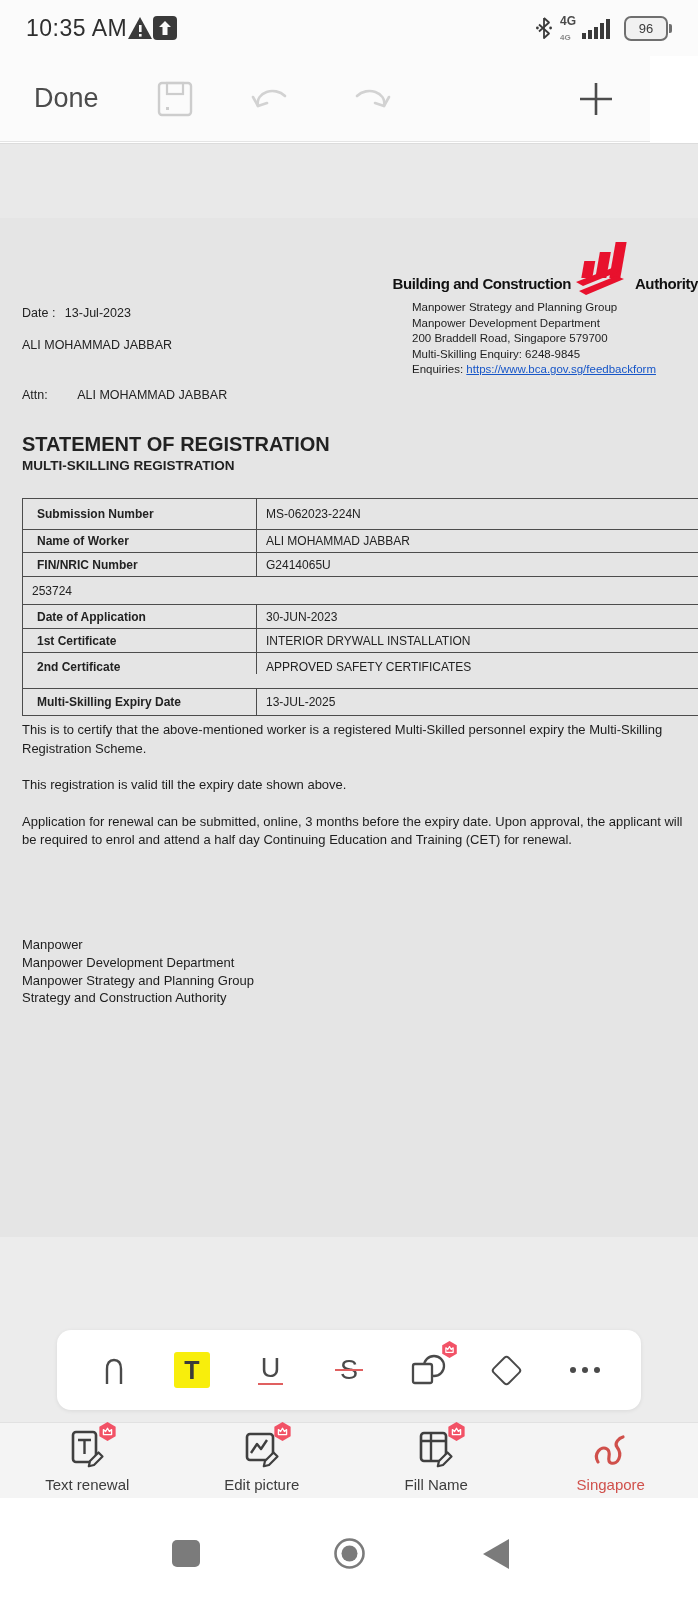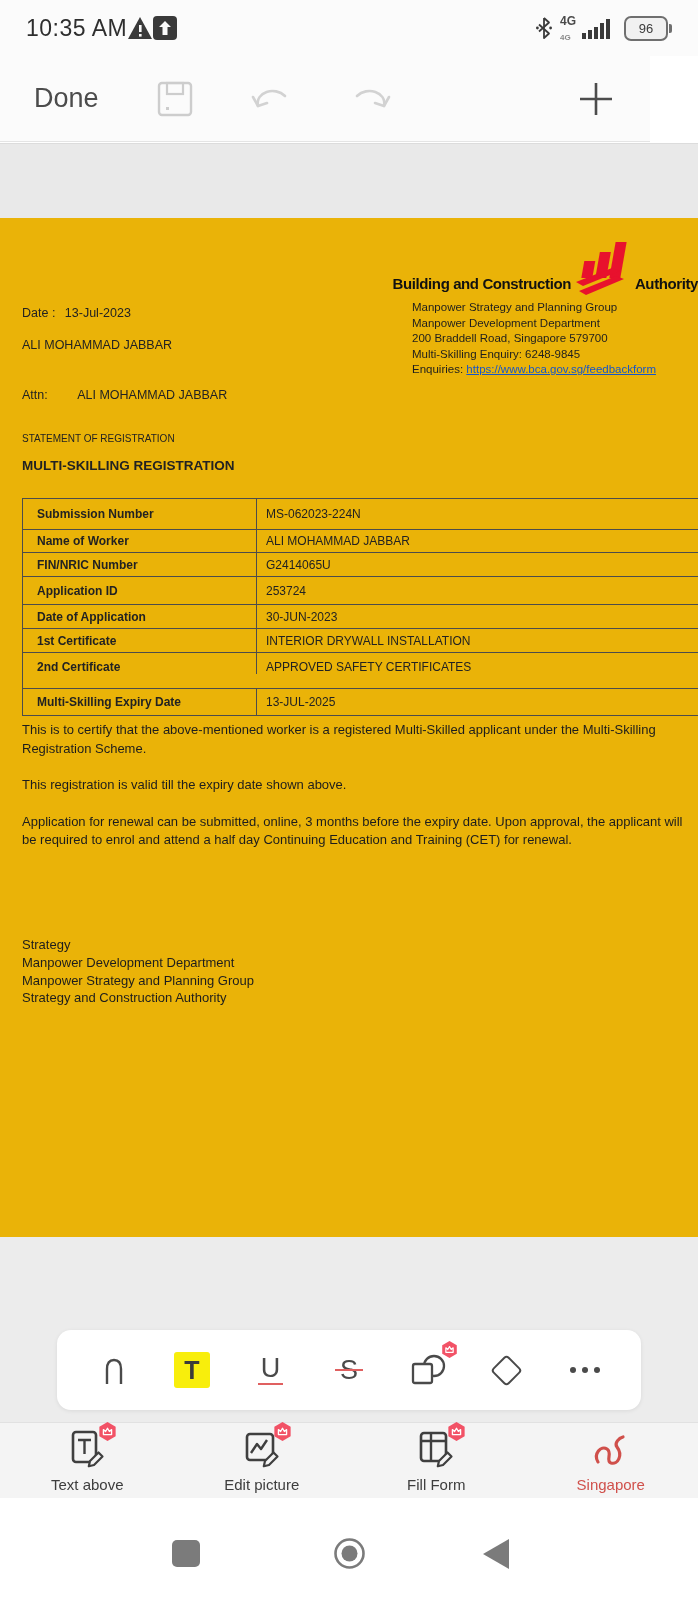--- a/index.html
+++ b/index.html
@@ -26,32 +26,32 @@
   .toolbar{left:0;top:56px;width:650px;height:86px;background:#fbfbfb;border-bottom:1px solid #e4e4e4;
     display:flex;align-items:center;box-sizing:border-box;padding:0 34px;}
   .done-btn{font-size:27px;color:#4c4c4c;}
   .tb-icon{margin-left:56px;display:flex;align-items:center;}
   .tb-plus{margin-left:auto;}
 
   
   .band{left:0;top:143px;width:698px;height:75px;background:#e9e9e9;border-top:1px solid #dcdcdc;}
 
   
-  .page{left:0;top:218px;width:698px;height:1019px;background:#eab308;overflow:hidden;}
+  .page{left:0;top:218px;width:698px;height:1019px;background:#e5e5e5;overflow:hidden;}
   .logo-row{position:absolute;right:0;top:22px;display:flex;align-items:flex-end;}
   .logo-text{font-weight:bold;font-size:15px;letter-spacing:-0.4px;color:#111;margin-bottom:12px;white-space:nowrap;}
   .logo-mark{margin:0 3px;}
   .address{position:absolute;left:412px;top:82px;font-size:11.5px;line-height:15.6px;color:#1e1e1e;}
   .address a{color:#1756c8;text-decoration:underline;}
   .date-row{position:absolute;left:22px;top:88px;font-size:12.5px;}
   .date-row .val{margin-left:6px;}
   .recipient{position:absolute;left:22px;top:120px;font-size:12.5px;}
   .attn-row{position:absolute;left:22px;top:170px;font-size:12.5px;}
   .attn-row .val{margin-left:26px;}
-  .doc-h1{position:absolute;left:22px;top:215px;font-size:10px;font-weight:normal;}
+  .doc-h1{position:absolute;left:22px;top:215px;font-size:20px;font-weight:bold;}
   .doc-h2{position:absolute;left:22px;top:240px;font-size:13.5px;font-weight:bold;}
 
   .reg-table{position:absolute;left:22px;top:280px;width:690px;border:1.5px solid #4c4c4c;border-right:none;}
   .t-row{display:flex;border-bottom:1.5px solid #4c4c4c;}
   .t-row:last-child{border-bottom:none;}
   .t-label{width:234px;border-right:1.5px solid #4c4c4c;box-sizing:border-box;
     padding:0 0 0 14px;font-weight:bold;font-size:12px;display:flex;align-items:center;}
   .t-value{flex:1;padding-left:9px;font-size:12px;display:flex;align-items:center;}
   .t-tall{align-items:flex-start;}
   .t-tall .t-label,.t-tall .t-value{align-items:flex-start;padding-top:7px;}
@@ -220,21 +220,20 @@
     </div>
     <div class="t-row" style="min-height:22px">
       <div class="t-label">Name of Worker</div>
       <div class="t-value">ALI MOHAMMAD JABBAR</div>
     </div>
     <div class="t-row" style="min-height:23px">
       <div class="t-label">FIN/NRIC Number</div>
       <div class="t-value">G2414065U</div>
     </div>
     <div class="t-row" style="min-height:27px">
-      <div class="t-label">Application ID</div>
       <div class="t-value">253724</div>
     </div>
     <div class="t-row" style="min-height:23px">
       <div class="t-label">Date of Application</div>
       <div class="t-value">30-JUN-2023</div>
     </div>
     <div class="t-row" style="min-height:23px">
       <div class="t-label">1st Certificate</div>
       <div class="t-value">INTERIOR DRYWALL INSTALLATION</div>
     </div>
@@ -242,27 +241,27 @@
       <div class="t-label">2nd Certificate</div>
       <div class="t-value">APPROVED SAFETY CERTIFICATES</div>
     </div>
     <div class="t-row" style="min-height:26px">
       <div class="t-label">Multi-Skilling Expiry Date</div>
       <div class="t-value">13-JUL-2025</div>
     </div>
   </div>
 
   <div class="paras">
-    <p>This is to certify that the above-mentioned worker is a registered Multi-Skilled applicant under the Multi-Skilling Registration Scheme.</p>
+    <p>This is to certify that the above-mentioned worker is a registered Multi-Skilled personnel expiry the Multi-Skilling Registration Scheme.</p>
     <p>This registration is valid till the expiry date shown above.</p>
     <p>Application for renewal can be submitted, online, 3 months before the expiry date. Upon approval, the applicant will be required to enrol and attend a half day Continuing Education and Training (CET) for renewal.</p>
   </div>
 
   <div class="signature">
-    <div>Strategy</div>
+    <div>Manpower</div>
     <div>Manpower Development Department</div>
     <div>Manpower Strategy and Planning Group</div>
     <div>Strategy and Construction Authority</div>
   </div>
 </div>
 
 <div class="abs lower-gray"></div>
 
 <div class="abs anno-card">
   <div class="tool">
@@ -313,21 +312,21 @@
             <path d="M24 33 l8.5-8.5 4 4 -8.5 8.5 -5.2 1.2 z" fill="#f4f4f4" stroke="#3f3f3f" stroke-width="2.2" stroke-linejoin="round"></path>
           </svg>
       </span>
       <span class="badge">
         <svg width="19" height="19" viewBox="0 0 14 14">
             <path d="M7 0 L13 3.5 V10.5 L7 14 L1 10.5 V3.5 Z" fill="#f25266"></path>
             <path d="M4 9.3 V5.6 L5.6 7 L7 4.6 L8.4 7 L10 5.6 V9.3 Z" stroke="#fff" stroke-width="1" fill="none" stroke-linejoin="round"></path>
           </svg>
       </span>
     </span>
-    <span class="tab-label">Text above</span>
+    <span class="tab-label">Text renewal</span>
   </div>
 
   <div class="tab">
     <span class="tab-iconwrap">
       <span>
         <svg width="42" height="42" viewBox="0 0 42 42">
             <rect x="6" y="6" width="26" height="26" rx="3" stroke="#3f3f3f" stroke-width="2.6" fill="none"></rect>
             <path d="M10 25 L16 16 L20 21 L26 12" stroke="#3f3f3f" stroke-width="2.4" fill="none" stroke-linejoin="round"></path>
             <path d="M24 33 l8.5-8.5 4 4 -8.5 8.5 -5.2 1.2 z" fill="#f4f4f4" stroke="#3f3f3f" stroke-width="2.2" stroke-linejoin="round"></path>
           </svg>
@@ -351,21 +350,21 @@
             <path d="M24 33 l8.5-8.5 4 4 -8.5 8.5 -5.2 1.2 z" fill="#f4f4f4" stroke="#3f3f3f" stroke-width="2.2" stroke-linejoin="round"></path>
           </svg>
       </span>
       <span class="badge">
         <svg width="19" height="19" viewBox="0 0 14 14">
             <path d="M7 0 L13 3.5 V10.5 L7 14 L1 10.5 V3.5 Z" fill="#f25266"></path>
             <path d="M4 9.3 V5.6 L5.6 7 L7 4.6 L8.4 7 L10 5.6 V9.3 Z" stroke="#fff" stroke-width="1" fill="none" stroke-linejoin="round"></path>
           </svg>
       </span>
     </span>
-    <span class="tab-label">Fill Form</span>
+    <span class="tab-label">Fill Name</span>
   </div>
 
   <div class="tab tab-active">
     <span class="tab-iconwrap">
       <span>
         <svg width="42" height="42" viewBox="0 0 42 42">
             <path d="M8 34 C3 26 11 17 17 21 C23 25 15 33 21 35 C28 37 33 27 27 19 C24 15 29 10 33 9" stroke="#d0504b" stroke-width="3.2" fill="none" stroke-linecap="round"></path>
           </svg>
       </span>
     </span>

